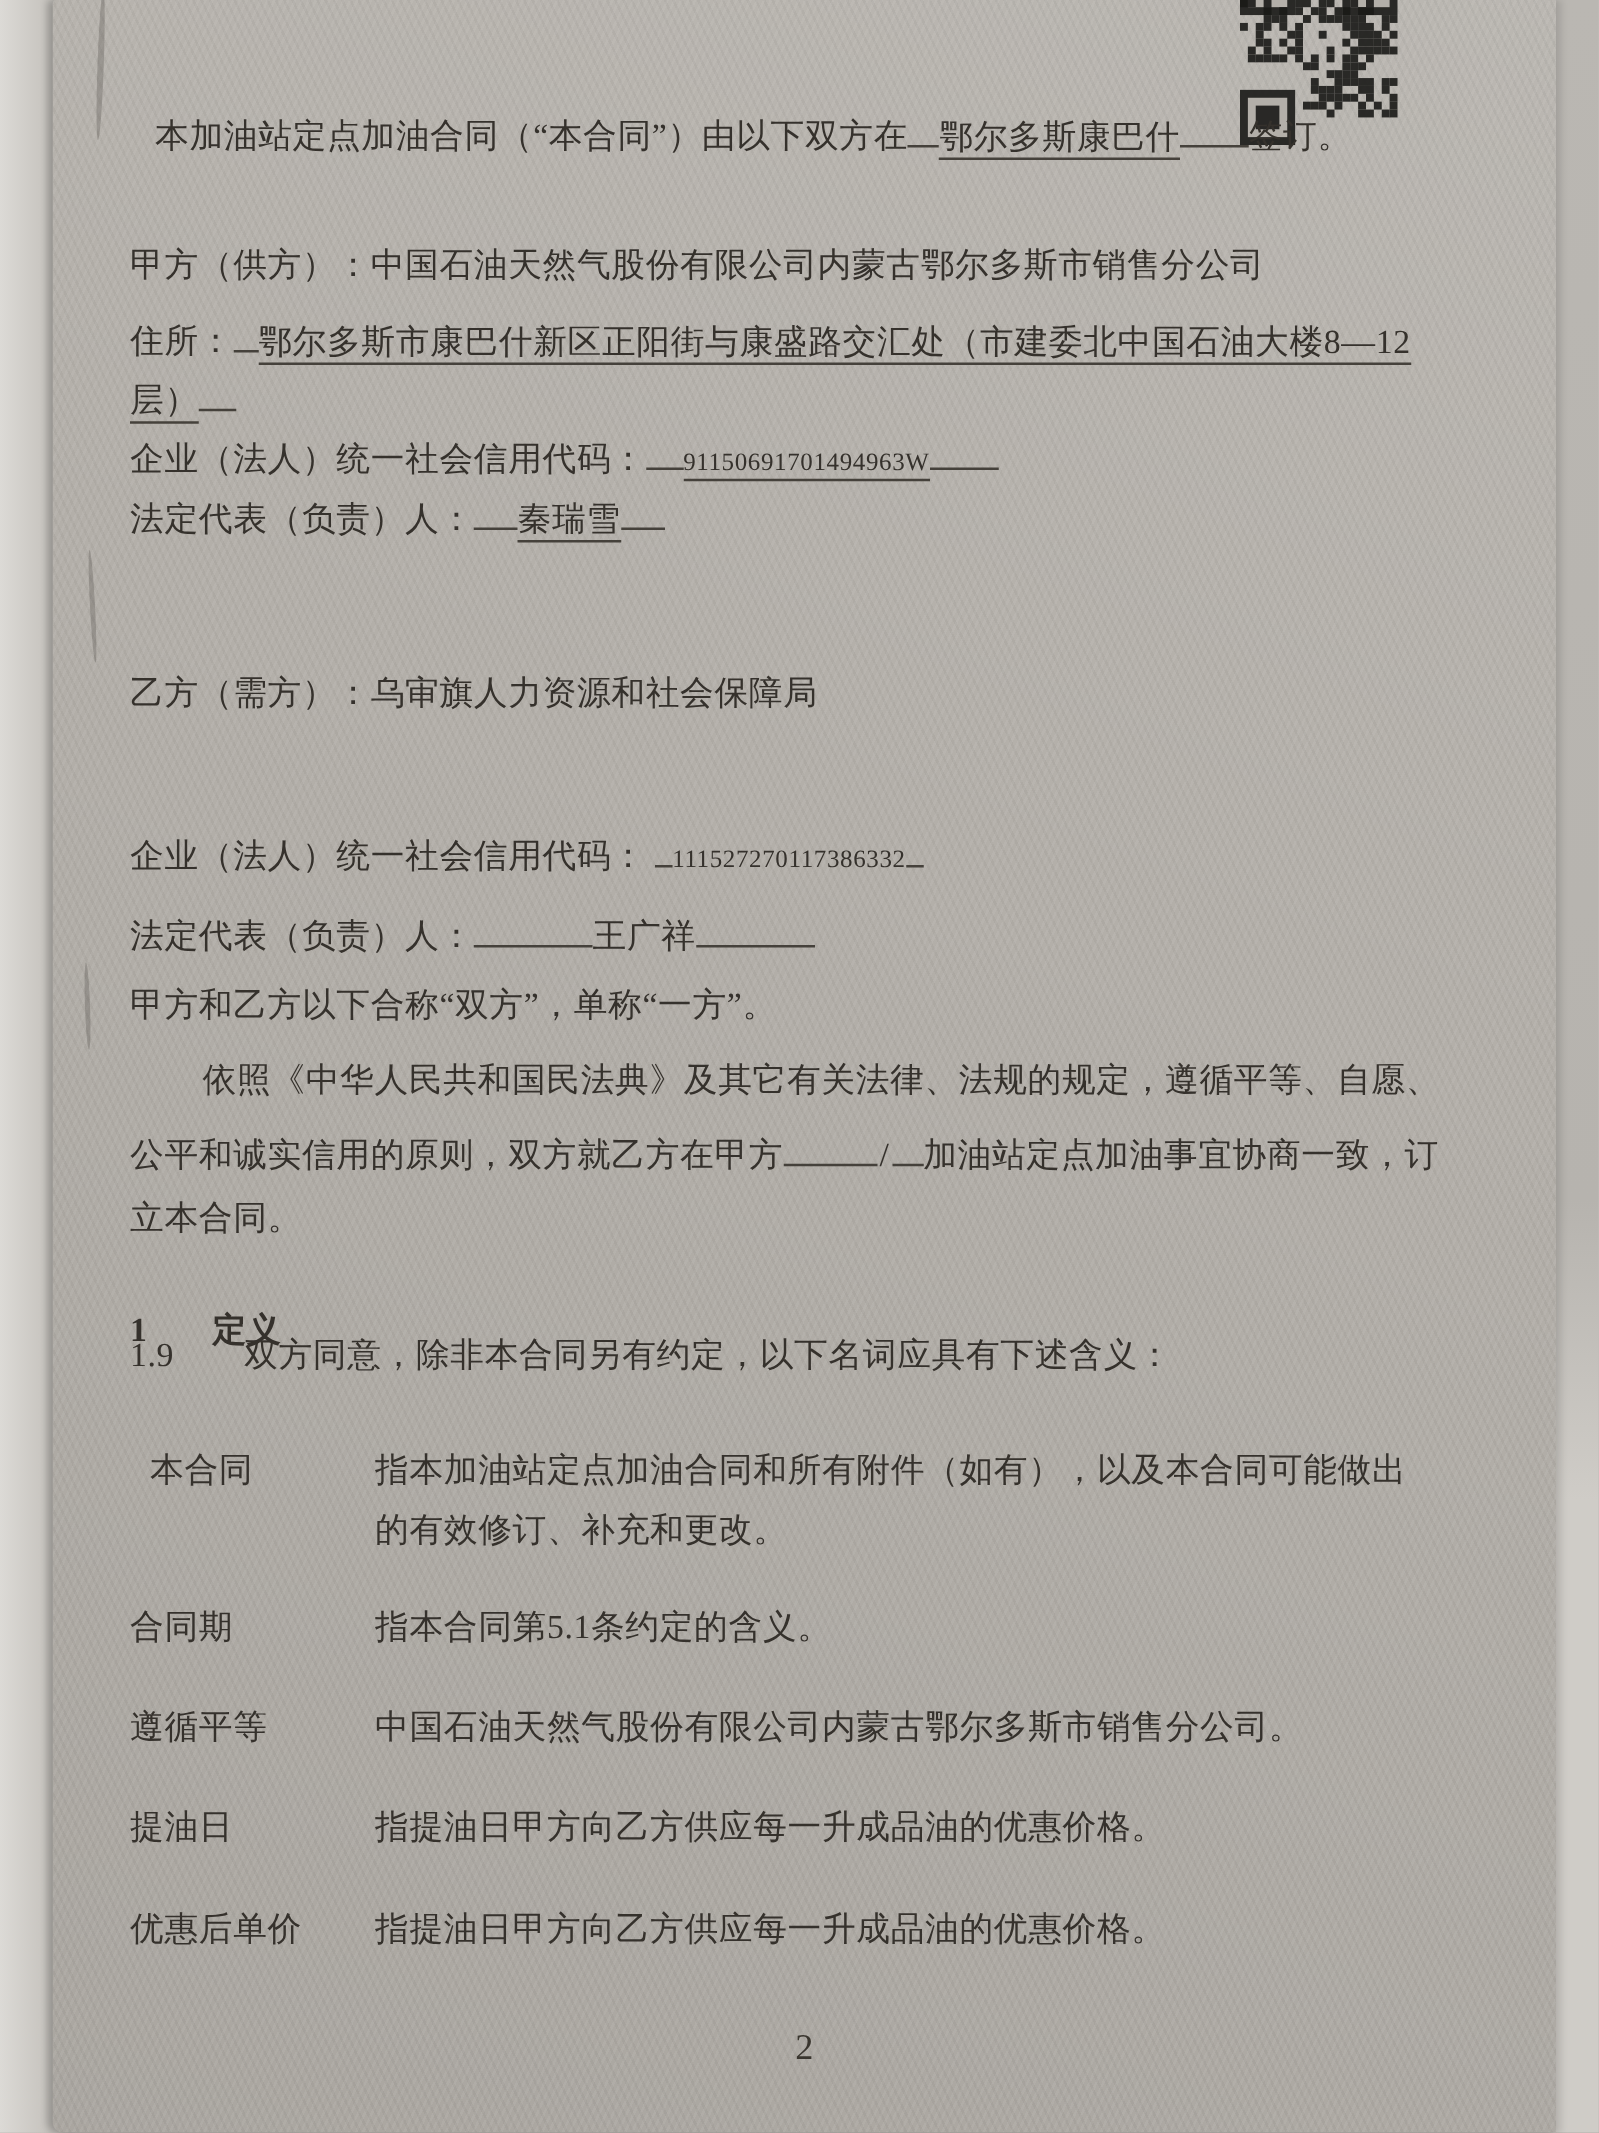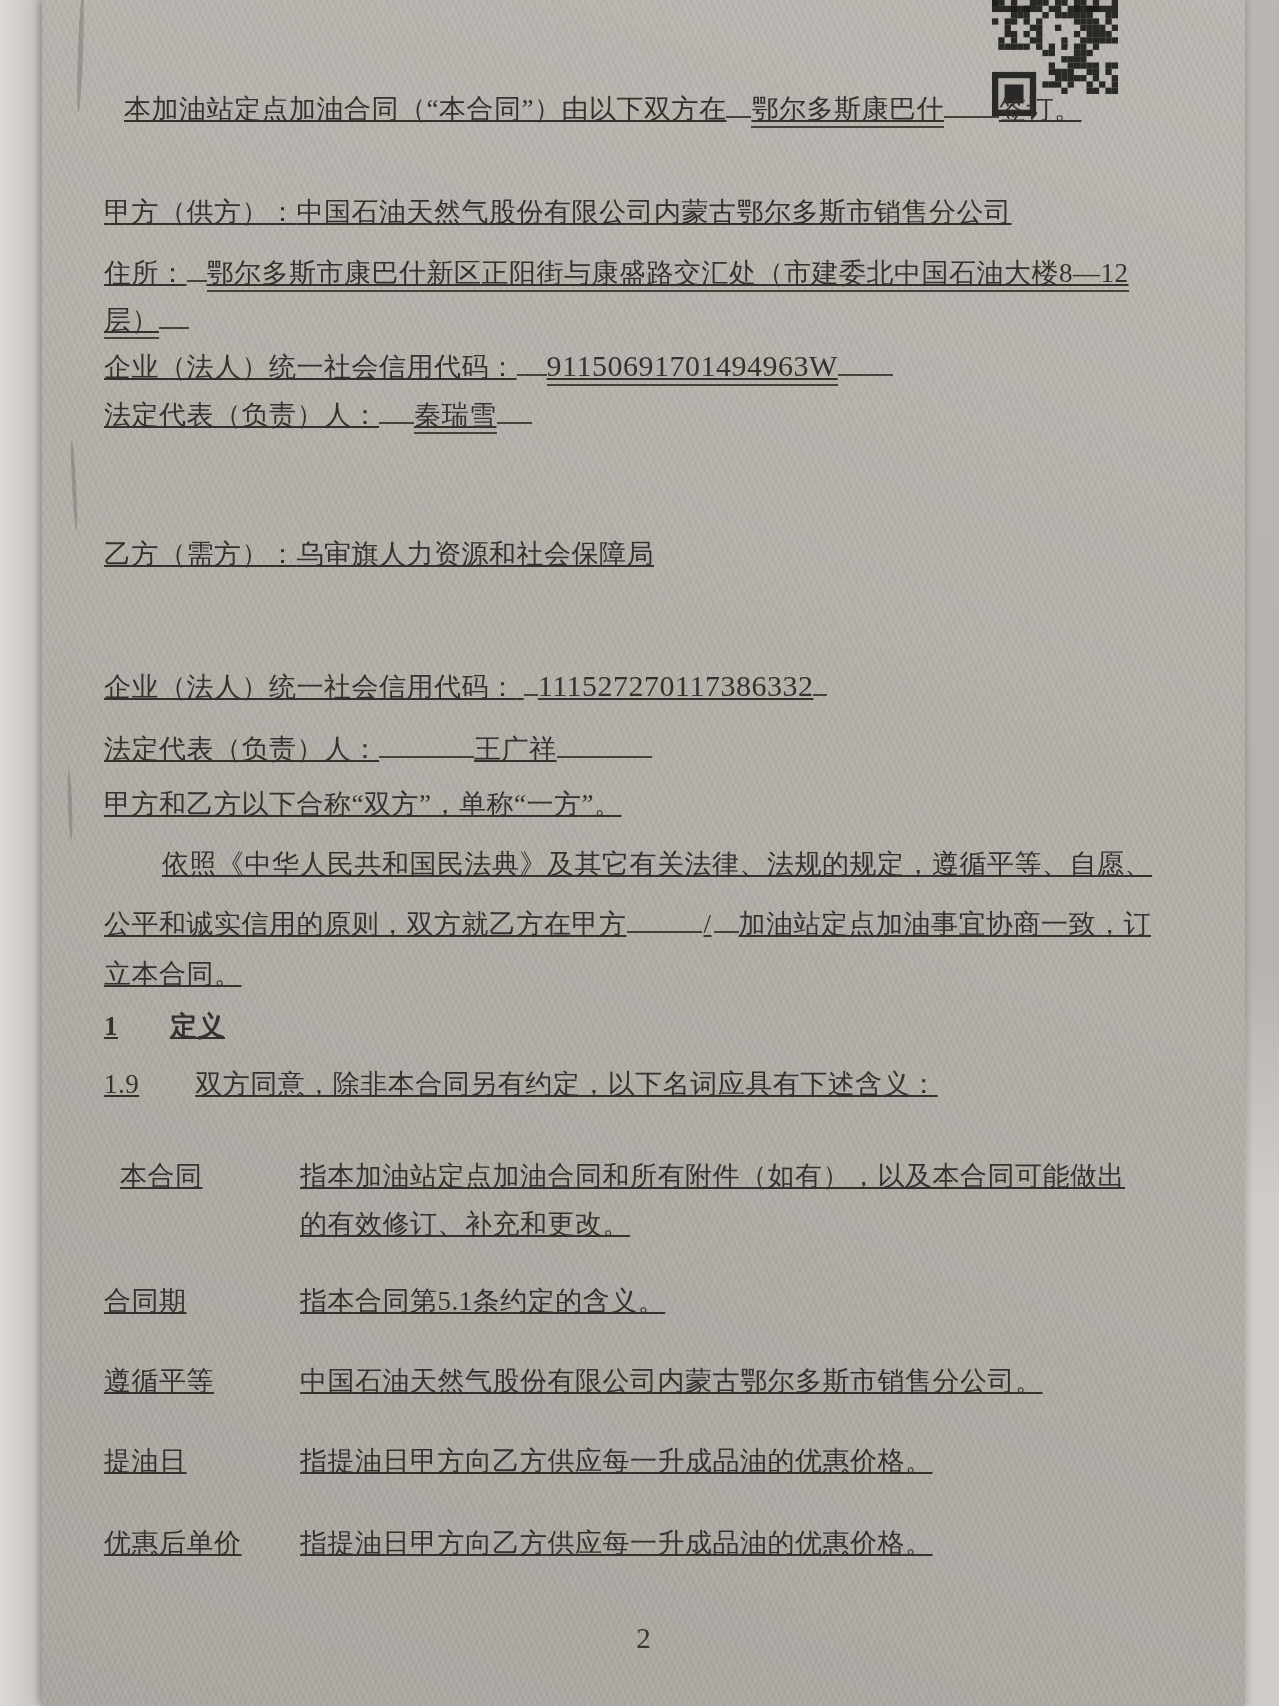--- a/index.html
+++ b/index.html
@@ -26,23 +26,23 @@
       repeating-linear-gradient(65deg, rgba(0,0,0,0.035) 0 2px, rgba(0,0,0,0) 2px 6px),
       linear-gradient(200deg, rgba(255,255,255,0.10) 0%, rgba(255,255,255,0) 40%, rgba(0,0,0,0.05) 100%);
     box-shadow:-4px 0 6px rgba(0,0,0,0.22), 4px 0 5px rgba(0,0,0,0.10);
     border-radius:3px 0 0 8px;
   }
   .crease{position:absolute;background:rgba(60,56,50,0.25);border-radius:50%;}
   .crease.c1{left:36px;top:-8px;width:5px;height:120px;transform:rotate(2deg);}
   .crease.c2{left:30px;top:440px;width:4px;height:90px;transform:rotate(-3deg);}
   .crease.c3{left:26px;top:770px;width:4px;height:70px;transform:rotate(-2deg);}
 
-  .line{position:absolute;white-space:nowrap;color:#35312c;font-size:27px;line-height:1.35;letter-spacing:0.5px;text-decoration:underline;}
-  .bold{font-weight:bold;}
-  .num{font-size:30px;letter-spacing:0.5px;}
+  .line{position:absolute;white-space:nowrap;color:#35312c;font-size:27px;line-height:1.35;letter-spacing:0.5px;}
+  .bold{font-weight:bold;margin-top:38px;}
+  .num{font-size:20px;letter-spacing:0.5px;}
   .u{border-bottom:2px solid #45413b;padding-bottom:2px;}
   .blank{display:inline-block;border-bottom:2px solid #45413b;height:1.1em;vertical-align:baseline;}
   .dash{display:inline-block;border-bottom:2px solid #45413b;height:0.95em;vertical-align:baseline;width:14px;}
   .w20{width:20px;}.w25{width:25px;}.w30{width:30px;}.w35{width:35px;}
   .w55{width:55px;}.w75{width:75px;}.w95{width:95px;}
   .slash{padding:0 2px;}
   .pagenum{position:absolute;left:0;width:1203px;text-align:center;color:#3a362f;font-size:29px;}
   .qr{position:absolute;left:950px;top:-10px;width:130px;height:126px;}
 </style>
 </head>

